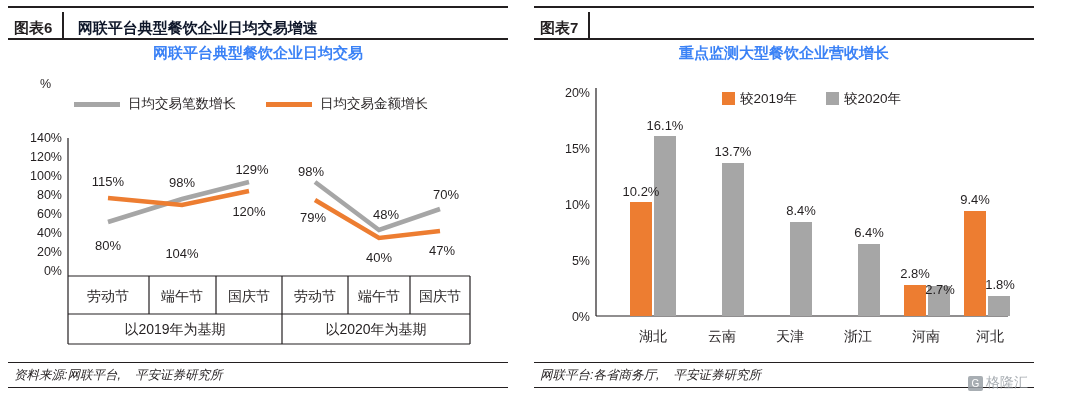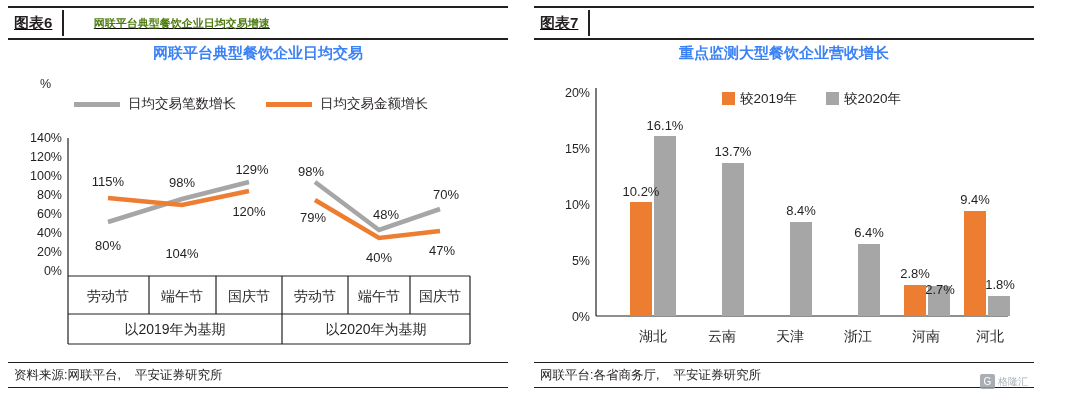--- a/index.html
+++ b/index.html
@@ -28,59 +28,58 @@
   .panel-header {
     position: absolute;
     left: 0;
     top: 6px;
     width: 500px;
     height: 34px;
     border-top: 2px solid #231f20;
     border-bottom: 2px solid #231f20;
     box-sizing: border-box;
     display: flex;
-    align-items: center;
-    text-decoration: underline;
+    align-items: flex-end;
   }
   .fig-label {
     font-size: 15px;
     font-weight: bold;
     color: #231f20;
     padding-left: 6px;
     white-space: nowrap;
   }
   .fig-divider {
     width: 1.5px;
     height: 26px;
     background: #231f20;
     margin: 0 14px 0 10px;
   }
   .fig-title {
-    font-size: 11px;
+    font-size: 15px;
     font-weight: bold;
-    color: #4d7c0f;
+    color: #0f172a;
     white-space: nowrap;
-    margin-left: 16px;
   }
 
   
   .panel-footer {
     position: absolute;
     left: 0;
     top: 362px;
     width: 500px;
     height: 26px;
     border-top: 1.5px solid #231f20;
     border-bottom: 1.5px solid #231f20;
     box-sizing: border-box;
     display: flex;
     align-items: center;
   }
   .source-text {
     font-size: 12.5px;
+    font-style: italic;
     color: #231f20;
     padding-left: 6px;
     white-space: nowrap;
   }
   .source-sep { display: inline-block; width: 14px; }
 
   
   .chart-area {
     position: absolute;
     left: 0;
@@ -140,21 +139,21 @@
     width: 15px;
     height: 15px;
     background: #9aa0a6;
     color: #fff;
     font-size: 10px;
     line-height: 15px;
     text-align: center;
     border-radius: 2px;
   }
   .wm-text {
-    font-size: 10px;
+    font-size: 14px;
     color: #9aa0a6;
   }
 </style>
 </head>
 <body>
 
 <div id="root">
 
   <div class="panel panel-left">
 

